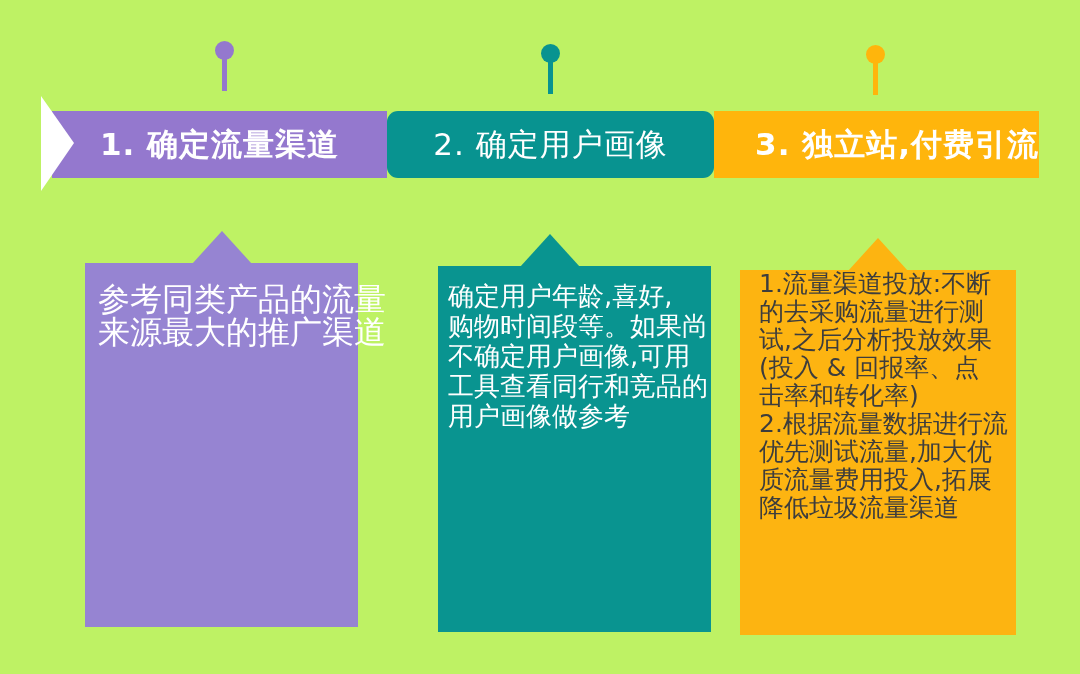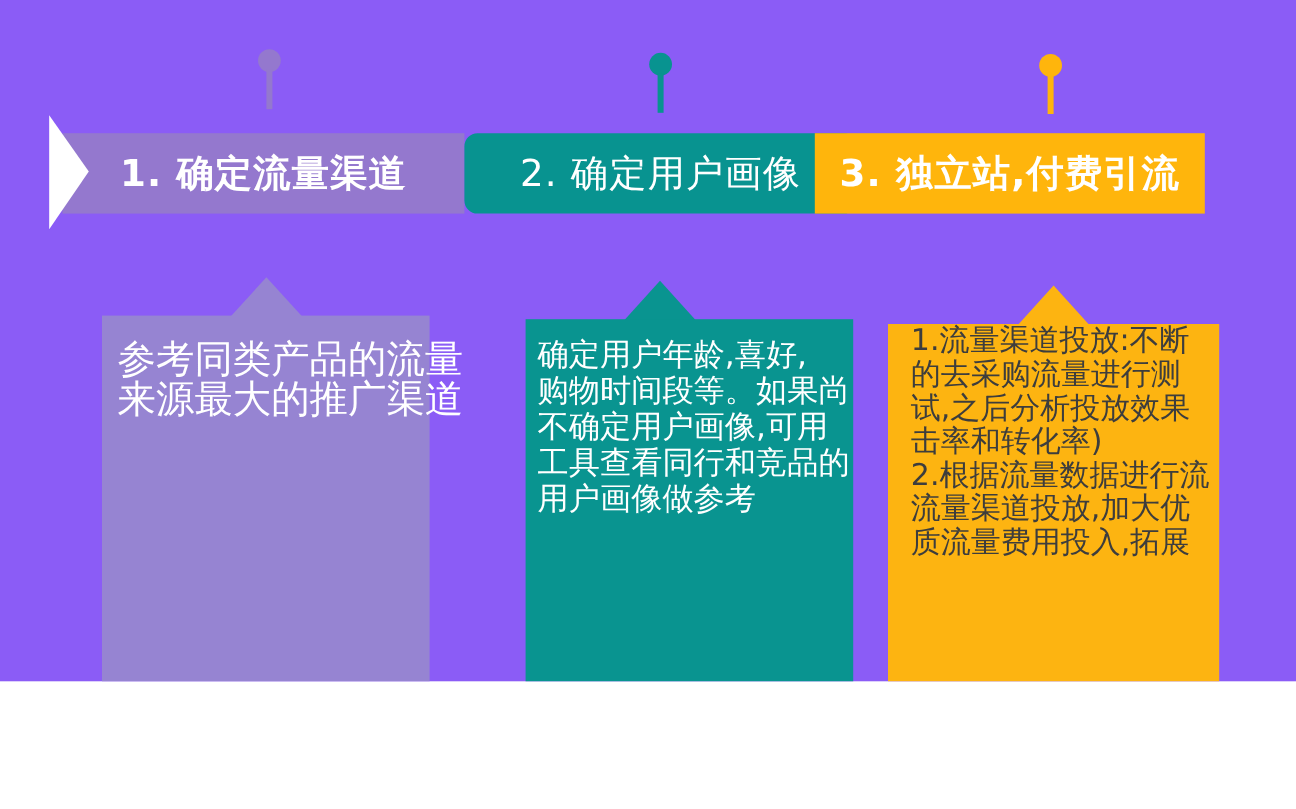--- a/index.html
+++ b/index.html
@@ -1,33 +1,33 @@
 <!DOCTYPE html>
 <html><head>
 <meta charset="utf-8">
 <style>
   html,body{margin:0;padding:0;background:#ffffff;}
   .canvas{
-    position:relative;width:1080px;height:568px;background:#8b5cf6;
+    position:relative;width:1080px;height:674px;background:#bef264;
     overflow:hidden;font-family:"DejaVu Sans",sans-serif;
   }
   
   .pin-head{position:absolute;width:19px;height:19px;border-radius:50%;}
   .pin-stem{position:absolute;width:5px;height:33px;}
   .ph1{left:215px;top:41px;background:#9478CE;}
   .ps1{left:222px;top:58px;background:#9478CE;}
   .ph2{left:541px;top:44px;background:#089390;}
   .ps2{left:548px;top:61px;background:#089390;}
   .ph3{left:866px;top:45px;background:#FFB50C;}
   .ps3{left:873px;top:62px;background:#FFB50C;}
   
   .band{position:absolute;top:111px;height:67px;display:flex;align-items:center;justify-content:center;}
   .band1{left:52px;width:335px;background:#9478CE;}
   .band2{left:387px;width:327px;background:#089390;border-radius:11px;}
-  .band3{left:679px;width:325px;background:#FFB50C;}
+  .band3{left:714px;width:325px;background:#FFB50C;justify-content:flex-end;}
   .band-label{font-size:31px;color:#ffffff;white-space:nowrap;letter-spacing:1px;}
   .band1 .band-label,.band3 .band-label{font-weight:700;}
   .chevron{
     position:absolute;left:41px;top:96px;width:0;height:0;
     border-top:47px solid transparent;border-bottom:48px solid transparent;
     border-left:33px solid #ffffff;
   }
   
   .tri{position:absolute;width:0;height:0;border-left:30px solid transparent;border-right:30px solid transparent;}
   .tri1{left:192px;top:231px;border-bottom:33px solid #9684D2;}
@@ -78,19 +78,21 @@
     <div class="line">不确定用户画像,可用</div>
     <div class="line">工具查看同行和竞品的</div>
     <div class="line">用户画像做参考</div>
   </div>
 
   <div class="tri tri3"></div>
   <div class="bubble bubble3">
     <div class="line">1.流量渠道投放:不断</div>
     <div class="line">的去采购流量进行测</div>
     <div class="line">试,之后分析投放效果</div>
+    <div class="line">(投入 &amp; 回报率、点</div>
     <div class="line">击率和转化率)</div>
     <div class="line">2.根据流量数据进行流</div>
-    <div class="line">流量渠道投放,加大优</div>
+    <div class="line">优先测试流量,加大优</div>
     <div class="line">质流量费用投入,拓展</div>
+    <div class="line">降低垃圾流量渠道</div>
   </div>
 
 </div>
 
 </body></html>

